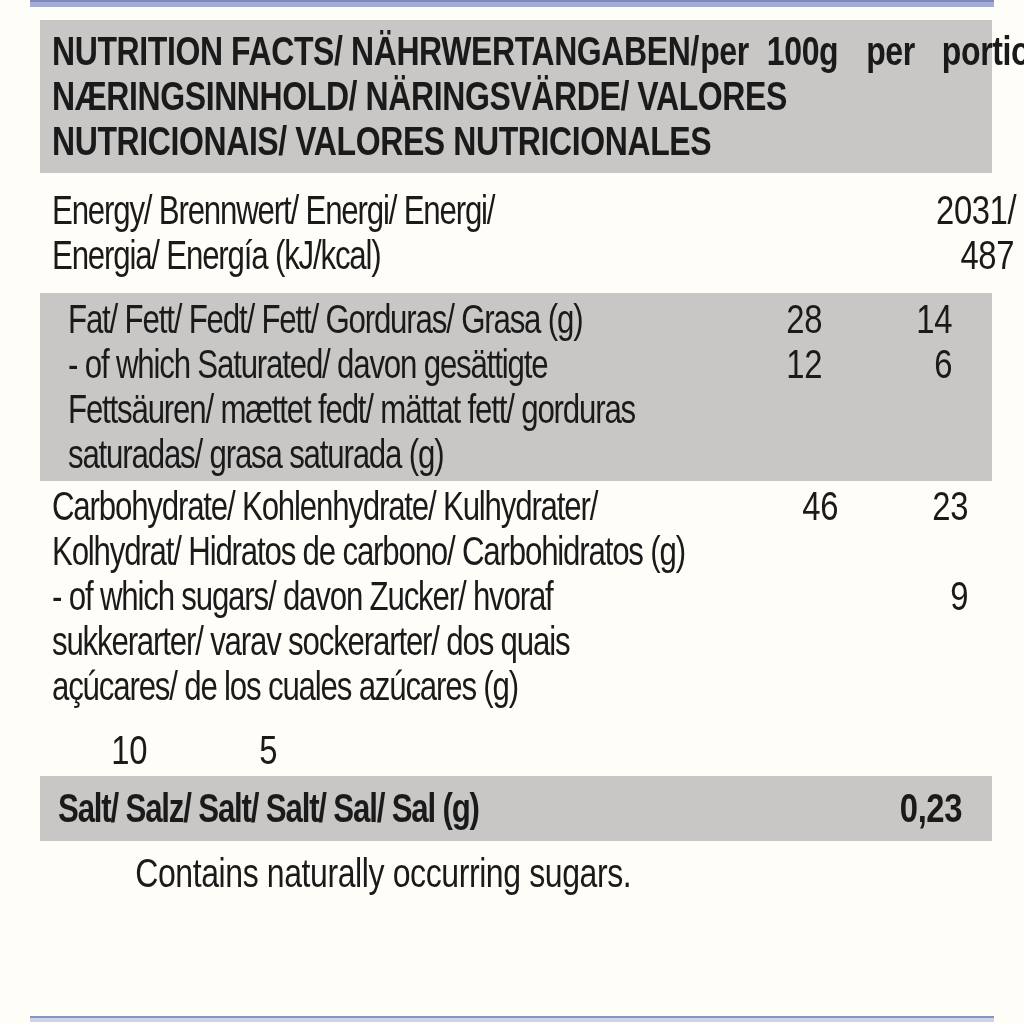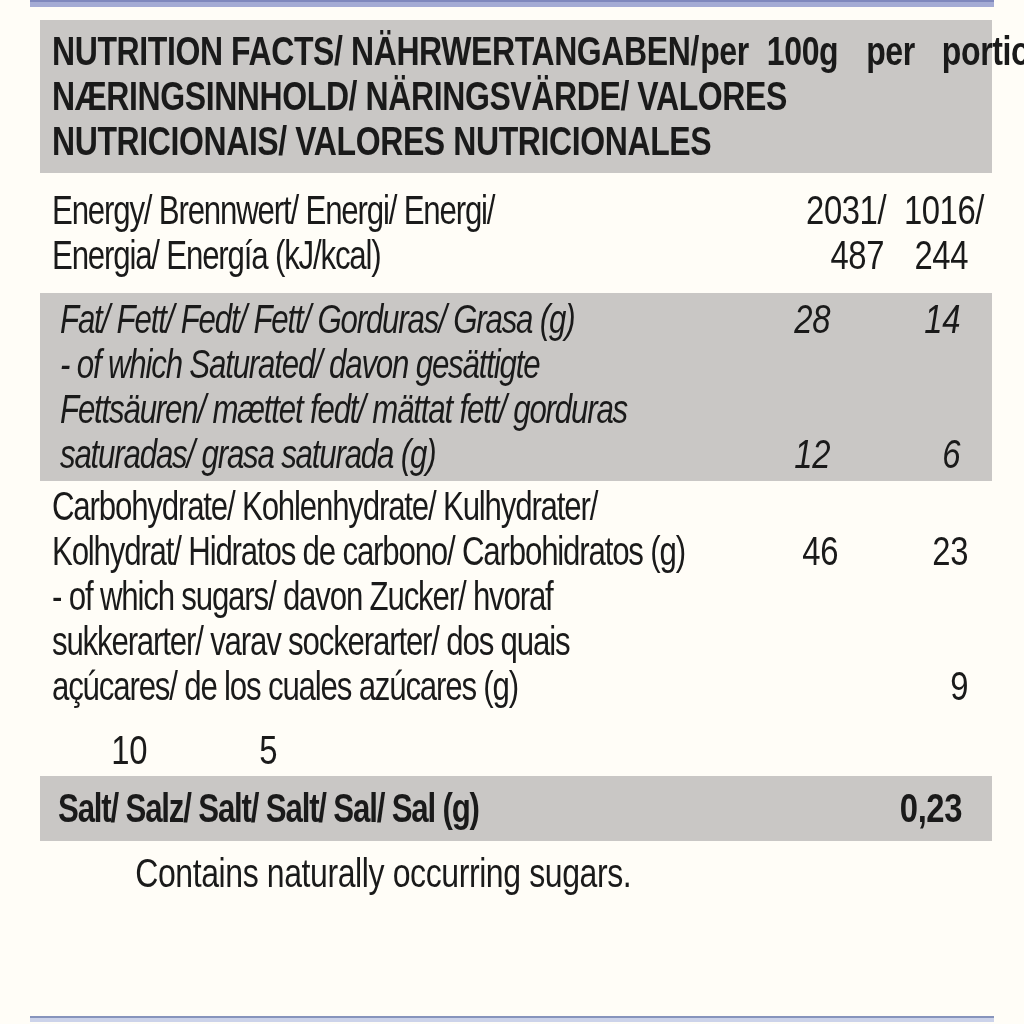--- a/index.html
+++ b/index.html
@@ -17,41 +17,41 @@
     background:#a4abd4;border-top:2px solid #7f88bd;box-sizing:border-box;
   }
   .bar-bottom{
     position:absolute;top:1016px;left:30px;width:964px;height:6px;
     background:#ccd3ea;border-top:2px solid #8794bc;box-sizing:border-box;
   }
   .sheet{width:952px;margin:20px 0 0 40px;}
   .block{box-sizing:border-box;}
   .shaded{background:#c9c7c5;}
   .row{display:flex;align-items:flex-start;padding:0 24px 0 12px;}
-  .row.bottomAlign{align-items:flex-end;}
+  .row.bottomAlign{}
   .row.stretch{align-items:stretch;}
   .lbl{flex:1;min-width:0;}
   .v{text-align:right;}
   .v1{width:95px;}
   .v2{width:130px;}
   .ln{height:45px;line-height:45px;white-space:nowrap;}
   
   .c{transform:scaleX(0.78);transform-origin:0 50%;letter-spacing:-1.5px;}
   .cr{transform:scaleX(0.82);transform-origin:100% 50%;letter-spacing:-0.5px;}
   .hdr .c{font-weight:bold;transform:scaleX(0.80);letter-spacing:-0.5px;}
   .hdr .cr{font-weight:bold;transform:scaleX(0.80);letter-spacing:-0.5px;}
   .colhead{display:flex;flex-direction:row;justify-content:flex-end;}
   .colhead.topAlign{justify-content:flex-start;}
   .ohcol{position:relative;right:-16px;}
   .ohline{position:relative;right:-16px;}
   .shiftRight{position:relative;right:-46px;}
   
   .hdr{padding:9px 0;}
   .energyblk{padding:15px 0;}
-  .fatblk{padding:4px 8px;font-style:italic;}
+  .fatblk{padding:4px 16px;}
   .carbblk{padding:3px 0;}
   .fibreblk{margin-top:9px;padding:10px 0;}
   .proteinblk{padding:16px 0 2px;}
   .saltblk{margin-top:1px;padding:10px 6px;font-weight:bold;}
   .footer{padding-top:10px;text-align:left;}
   .cfoot{transform:scaleX(0.80);transform-origin:50% 50%;letter-spacing:-0.5px;}
 </style>
 </head>
 <body>
 
@@ -81,24 +81,20 @@
 
     <div class="block energyblk">
       <div class="row">
         <div class="lbl">
           <div class="ln c">Energy/ Brennwert/ Energi/ Energi/</div>
           <div class="ln c">Energia/ Energía (kJ/kcal)</div>
         </div>
         <div class="v v1 shiftRight">
           <div class="ln cr">2031/</div>
           <div class="ln cr">487</div>
-        </div>
-        <div class="v v2">
-          <div class="ln cr ohline">1016/</div>
-          <div class="ln cr">244</div>
         </div>
       </div>
     </div>
 
     <div class="block shaded fatblk">
       <div class="row">
         <div class="lbl">
           <div class="ln c">Fat/ Fett/ Fedt/ Fett/ Gorduras/ Grasa (g)</div>
         </div>
         <div class="v v1">

